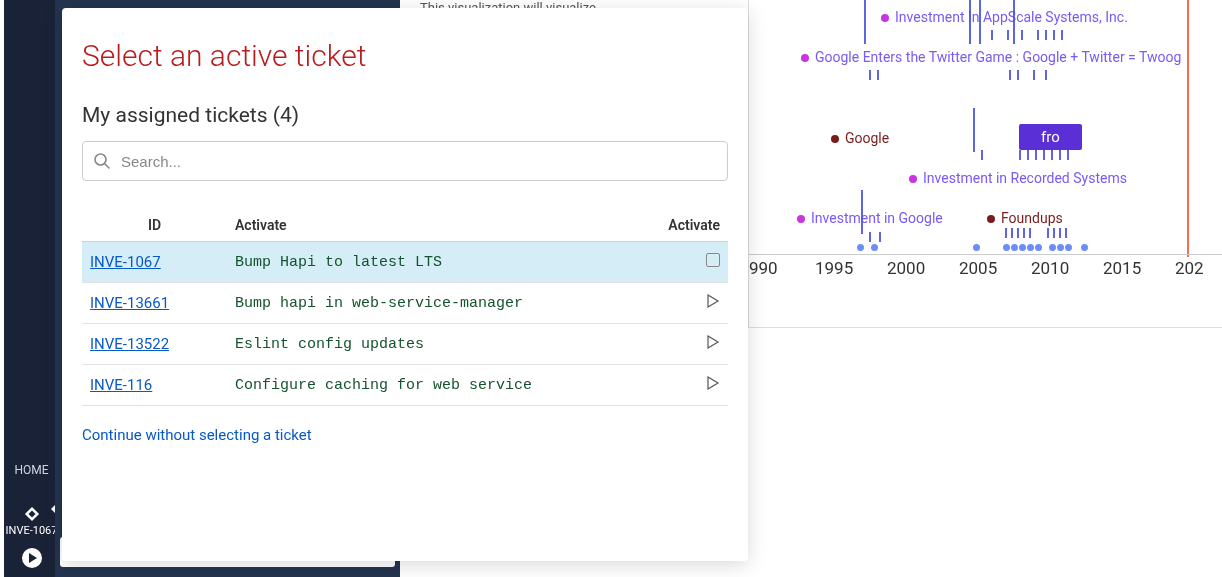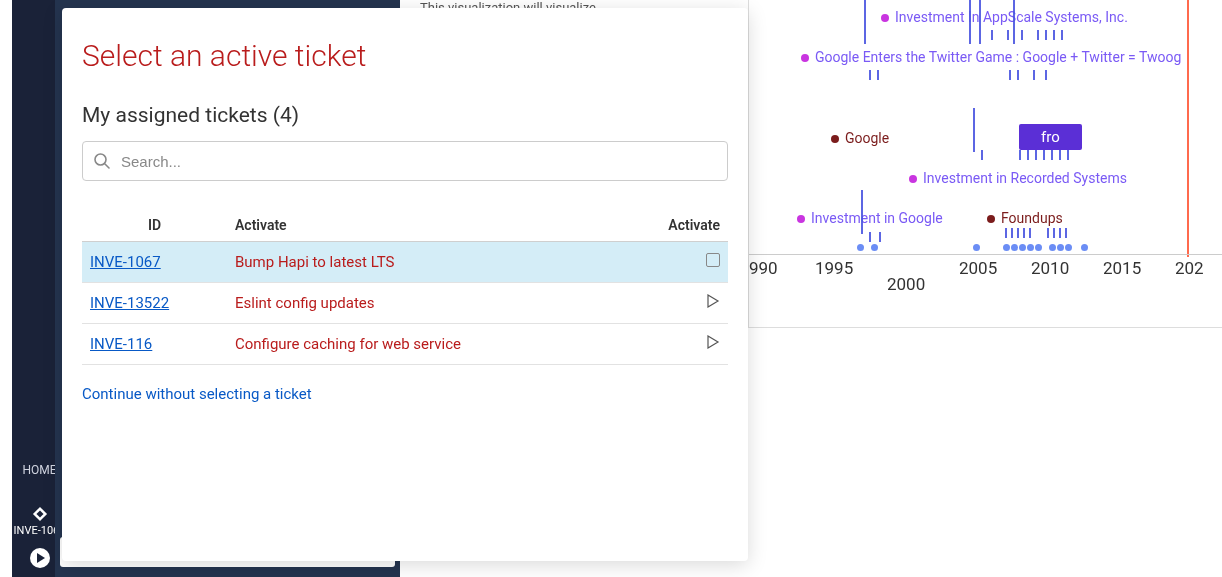--- a/index.html
+++ b/index.html
@@ -1,19 +1,19 @@
 <!DOCTYPE html>
 <html><head>
 <meta charset="utf-8">
 <style>
   * { box-sizing: border-box; margin: 0; padding: 0; }
   html, body { width: 1222px; height: 577px; font-family: -apple-system, BlinkMacSystemFont, "Segoe UI", Roboto, sans-serif; overflow: hidden; background: #fff; }
 
   .sidebar-left {
-    position: absolute; left: 12px; top: 0; width: 55px; height: 577px;
+    position: absolute; left: 4px; top: 0; width: 55px; height: 577px;
     background: #1a2238;
   }
   .sidebar-home {
     position: absolute; bottom: 100px; left: 0; width: 55px; text-align: center;
     color: #d0d4e0; font-size: 12px;
   }
   .sidebar-ticket {
     position: absolute; bottom: 40px; left: 0; width: 55px; text-align: center;
     color: #fff; font-size: 11px; line-height: 1.1;
   }
@@ -107,21 +107,21 @@
   .ticket-table th {
     text-align: left; font-size: 14px; font-weight: 600; color: #333;
     padding: 8px; border-bottom: 1px solid #cfcfcf;
   }
   .ticket-table th.activate { text-align: right; }
   .ticket-table td {
     padding: 11px 8px; font-size: 15px; border-bottom: 1px solid #e2e2e2;
   }
   .ticket-table tr.selected td { background: #d4edf7; }
   .ticket-table td.id a { color: #0859c6; text-decoration: underline; }
-  .ticket-table td.summary { color: #b91c1c; }
+  .ticket-table td.summary { color: #14532d; font-family: Liberation Mono, monospace; }
   .ticket-table td.activate { text-align: right; }
   .activate-checkbox {
     display: inline-block; width: 14px; height: 14px; border: 1px solid #888; border-radius: 2px;
   }
   .activate-play { display: inline-block; }
 
   .continue-link {
     display: inline-block; margin-top: 20px; color: #0859c6; font-size: 15px;
     cursor: pointer;
   }
@@ -229,21 +229,21 @@
   <div class="timeline-tick short" style="left:274px; top:228px;"></div>
   <div class="timeline-tick short" style="left:280px; top:228px;"></div>
   <div class="timeline-tick short" style="left:298px; top:228px;"></div>
   <div class="timeline-tick short" style="left:304px; top:228px;"></div>
   <div class="timeline-tick short" style="left:310px; top:228px;"></div>
   <div class="timeline-tick short" style="left:316px; top:228px;"></div>
 
   <div class="timeline-axis"></div>
   <div class="timeline-axis-label" style="left:0px;">990</div>
   <div class="timeline-axis-label" style="left:66px;">1995</div>
-  <div class="timeline-axis-label" style="left:138px;margin-top:16px;">2000</div>
+  <div class="timeline-axis-label" style="left:138px;">2000</div>
   <div class="timeline-axis-label" style="left:210px;">2005</div>
   <div class="timeline-axis-label" style="left:282px;">2010</div>
   <div class="timeline-axis-label" style="left:354px;">2015</div>
   <div class="timeline-axis-label" style="left:426px;text-align:center;">202</div>
 </div>
 
 <div class="modal">
   <div class="modal-title">Select an active ticket</div>
   <div class="modal-subtitle">
     <span>My assigned tickets (</span><span>4</span><span>)</span>
@@ -263,20 +263,29 @@
         <th style="width:145px;text-align:center;">ID</th>
         <th>Activate</th>
         <th class="activate" style="width:80px;">Activate</th>
       </tr>
     </thead>
     <tbody>
       <tr class="selected">
         <td class="id"><a href="#">INVE-1067</a></td>
         <td class="summary">Bump Hapi to latest LTS</td>
         <td class="activate"><span class="activate-checkbox"></span></td>
+      </tr>
+      <tr>
+        <td class="id"><a href="#">INVE-13661</a></td>
+        <td class="summary">Bump hapi in web-service-manager</td>
+        <td class="activate">
+          <svg class="activate-play" width="14" height="14" viewBox="0 0 14 14">
+              <polygon points="2,1 12,7 2,13" fill="none" stroke="#555" stroke-width="1.2"></polygon>
+            </svg>
+        </td>
       </tr>
       <tr>
         <td class="id"><a href="#">INVE-13522</a></td>
         <td class="summary">Eslint config updates</td>
         <td class="activate">
           <svg class="activate-play" width="14" height="14" viewBox="0 0 14 14">
               <polygon points="2,1 12,7 2,13" fill="none" stroke="#555" stroke-width="1.2"></polygon>
             </svg>
         </td>
       </tr>

